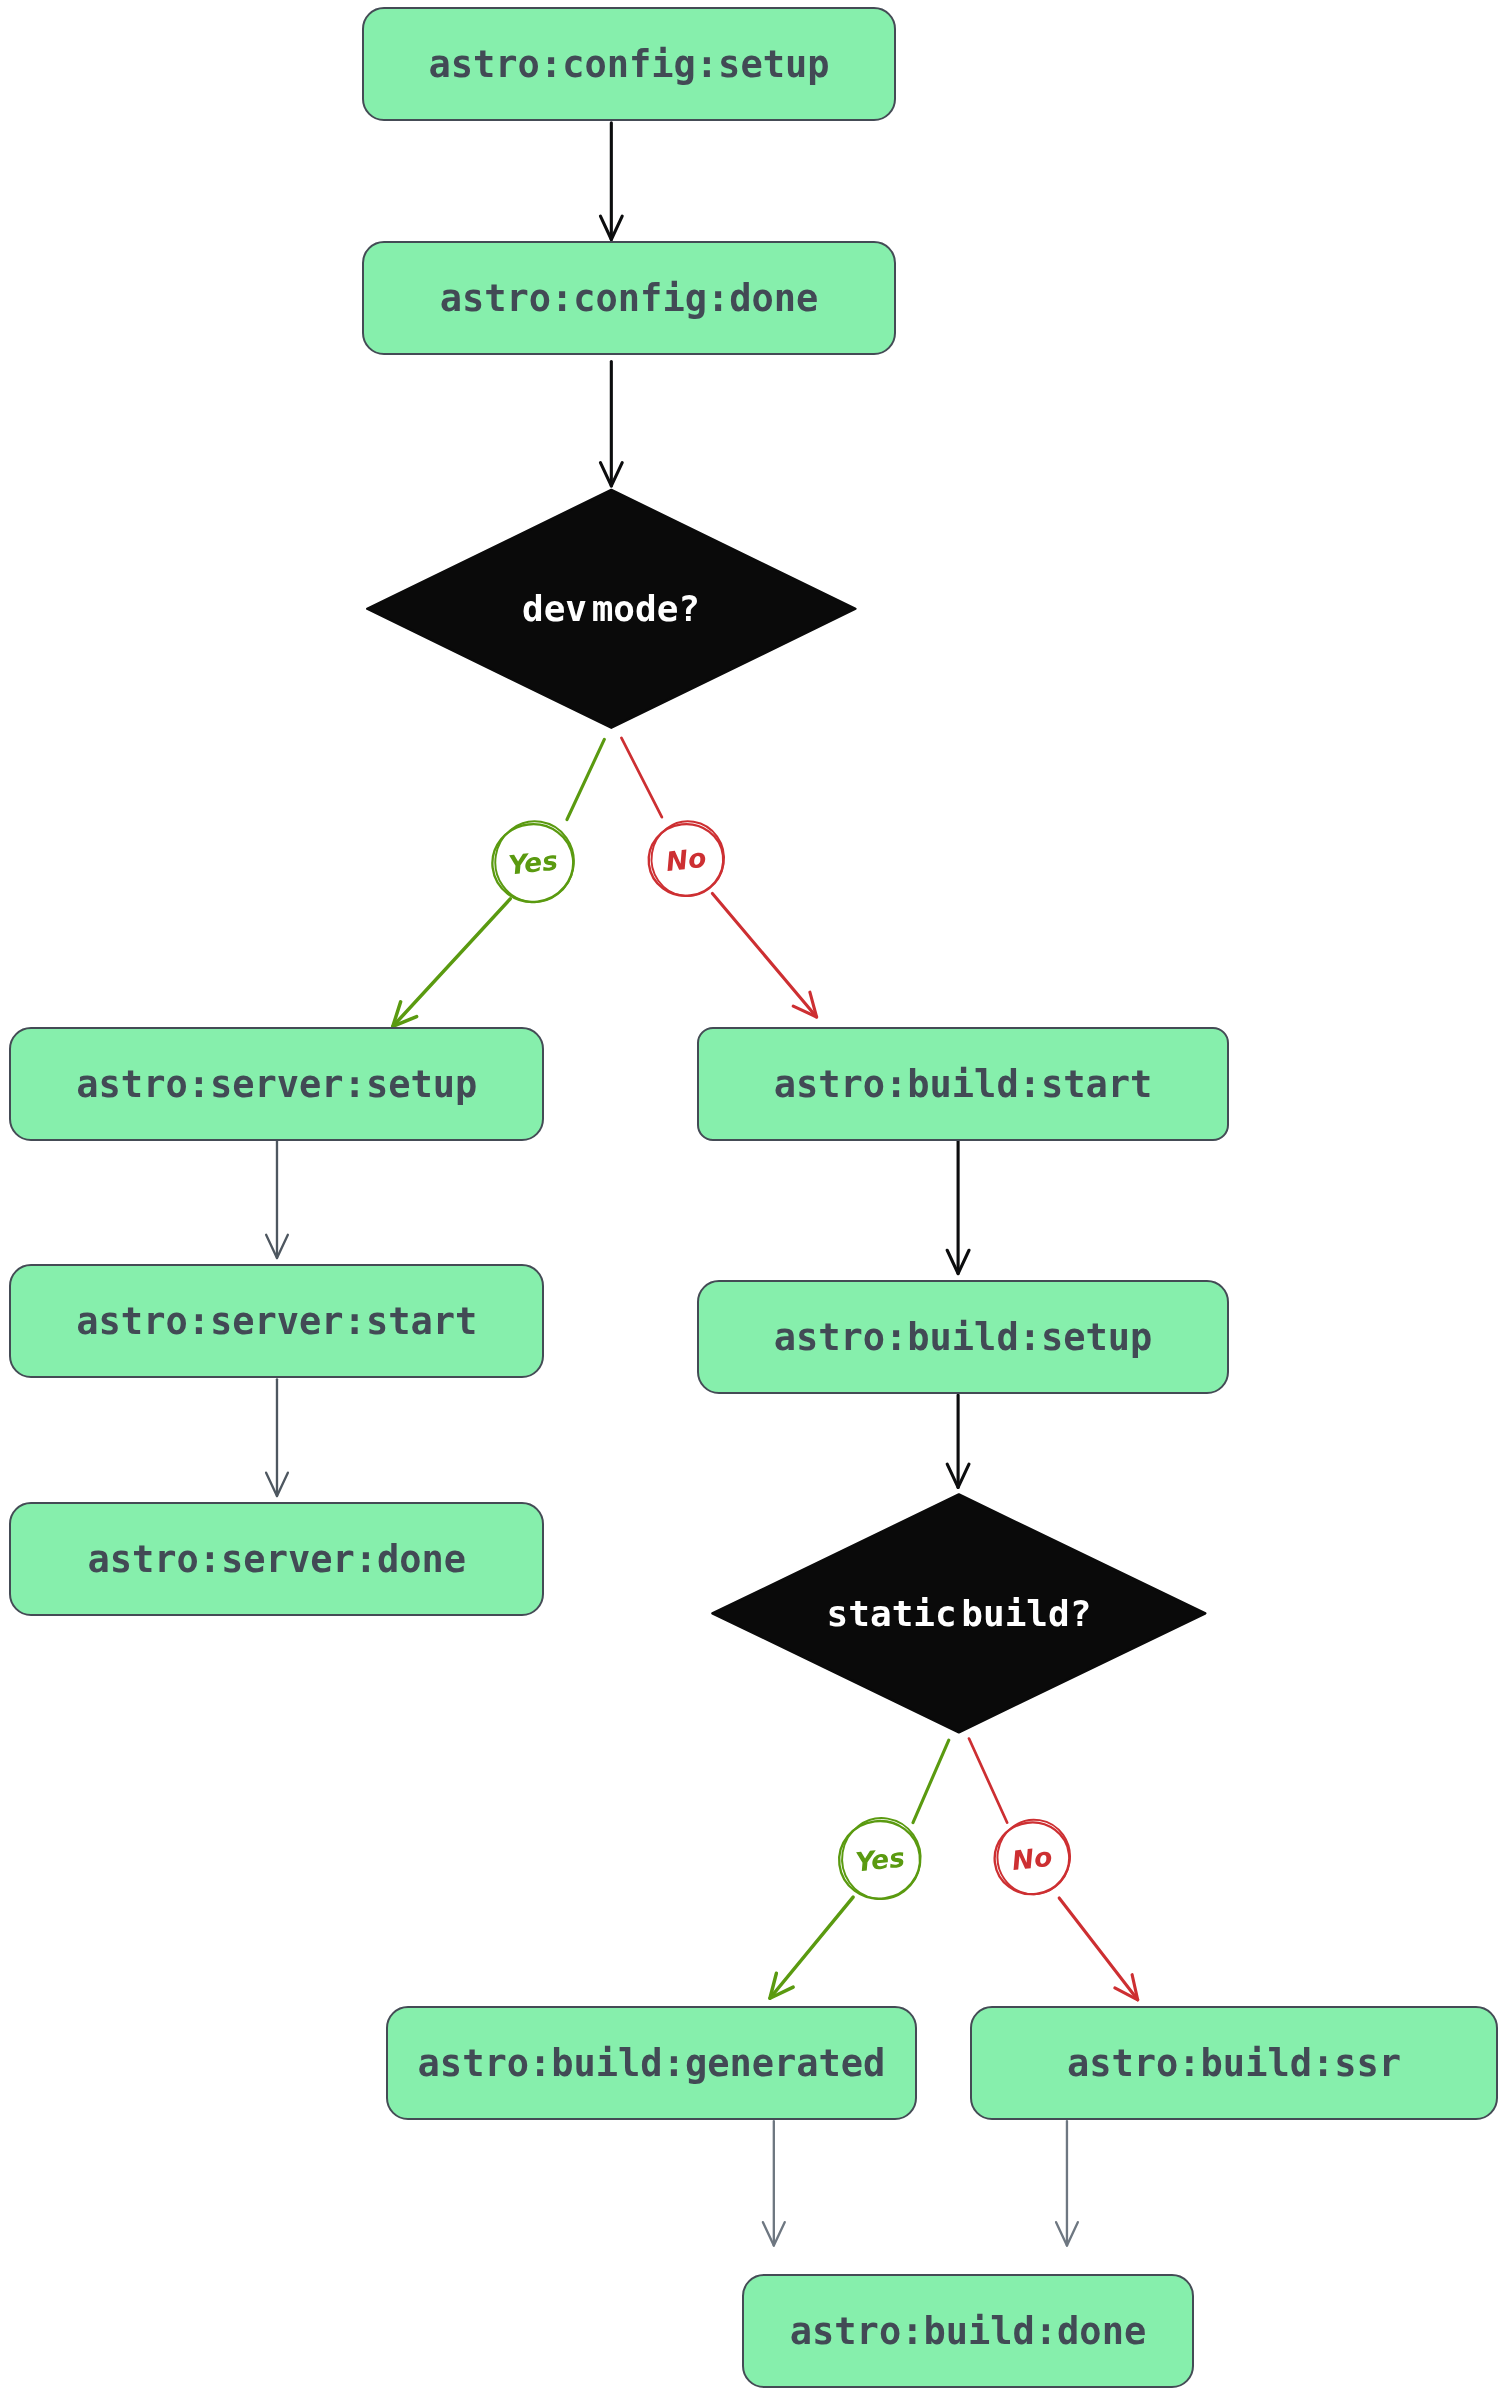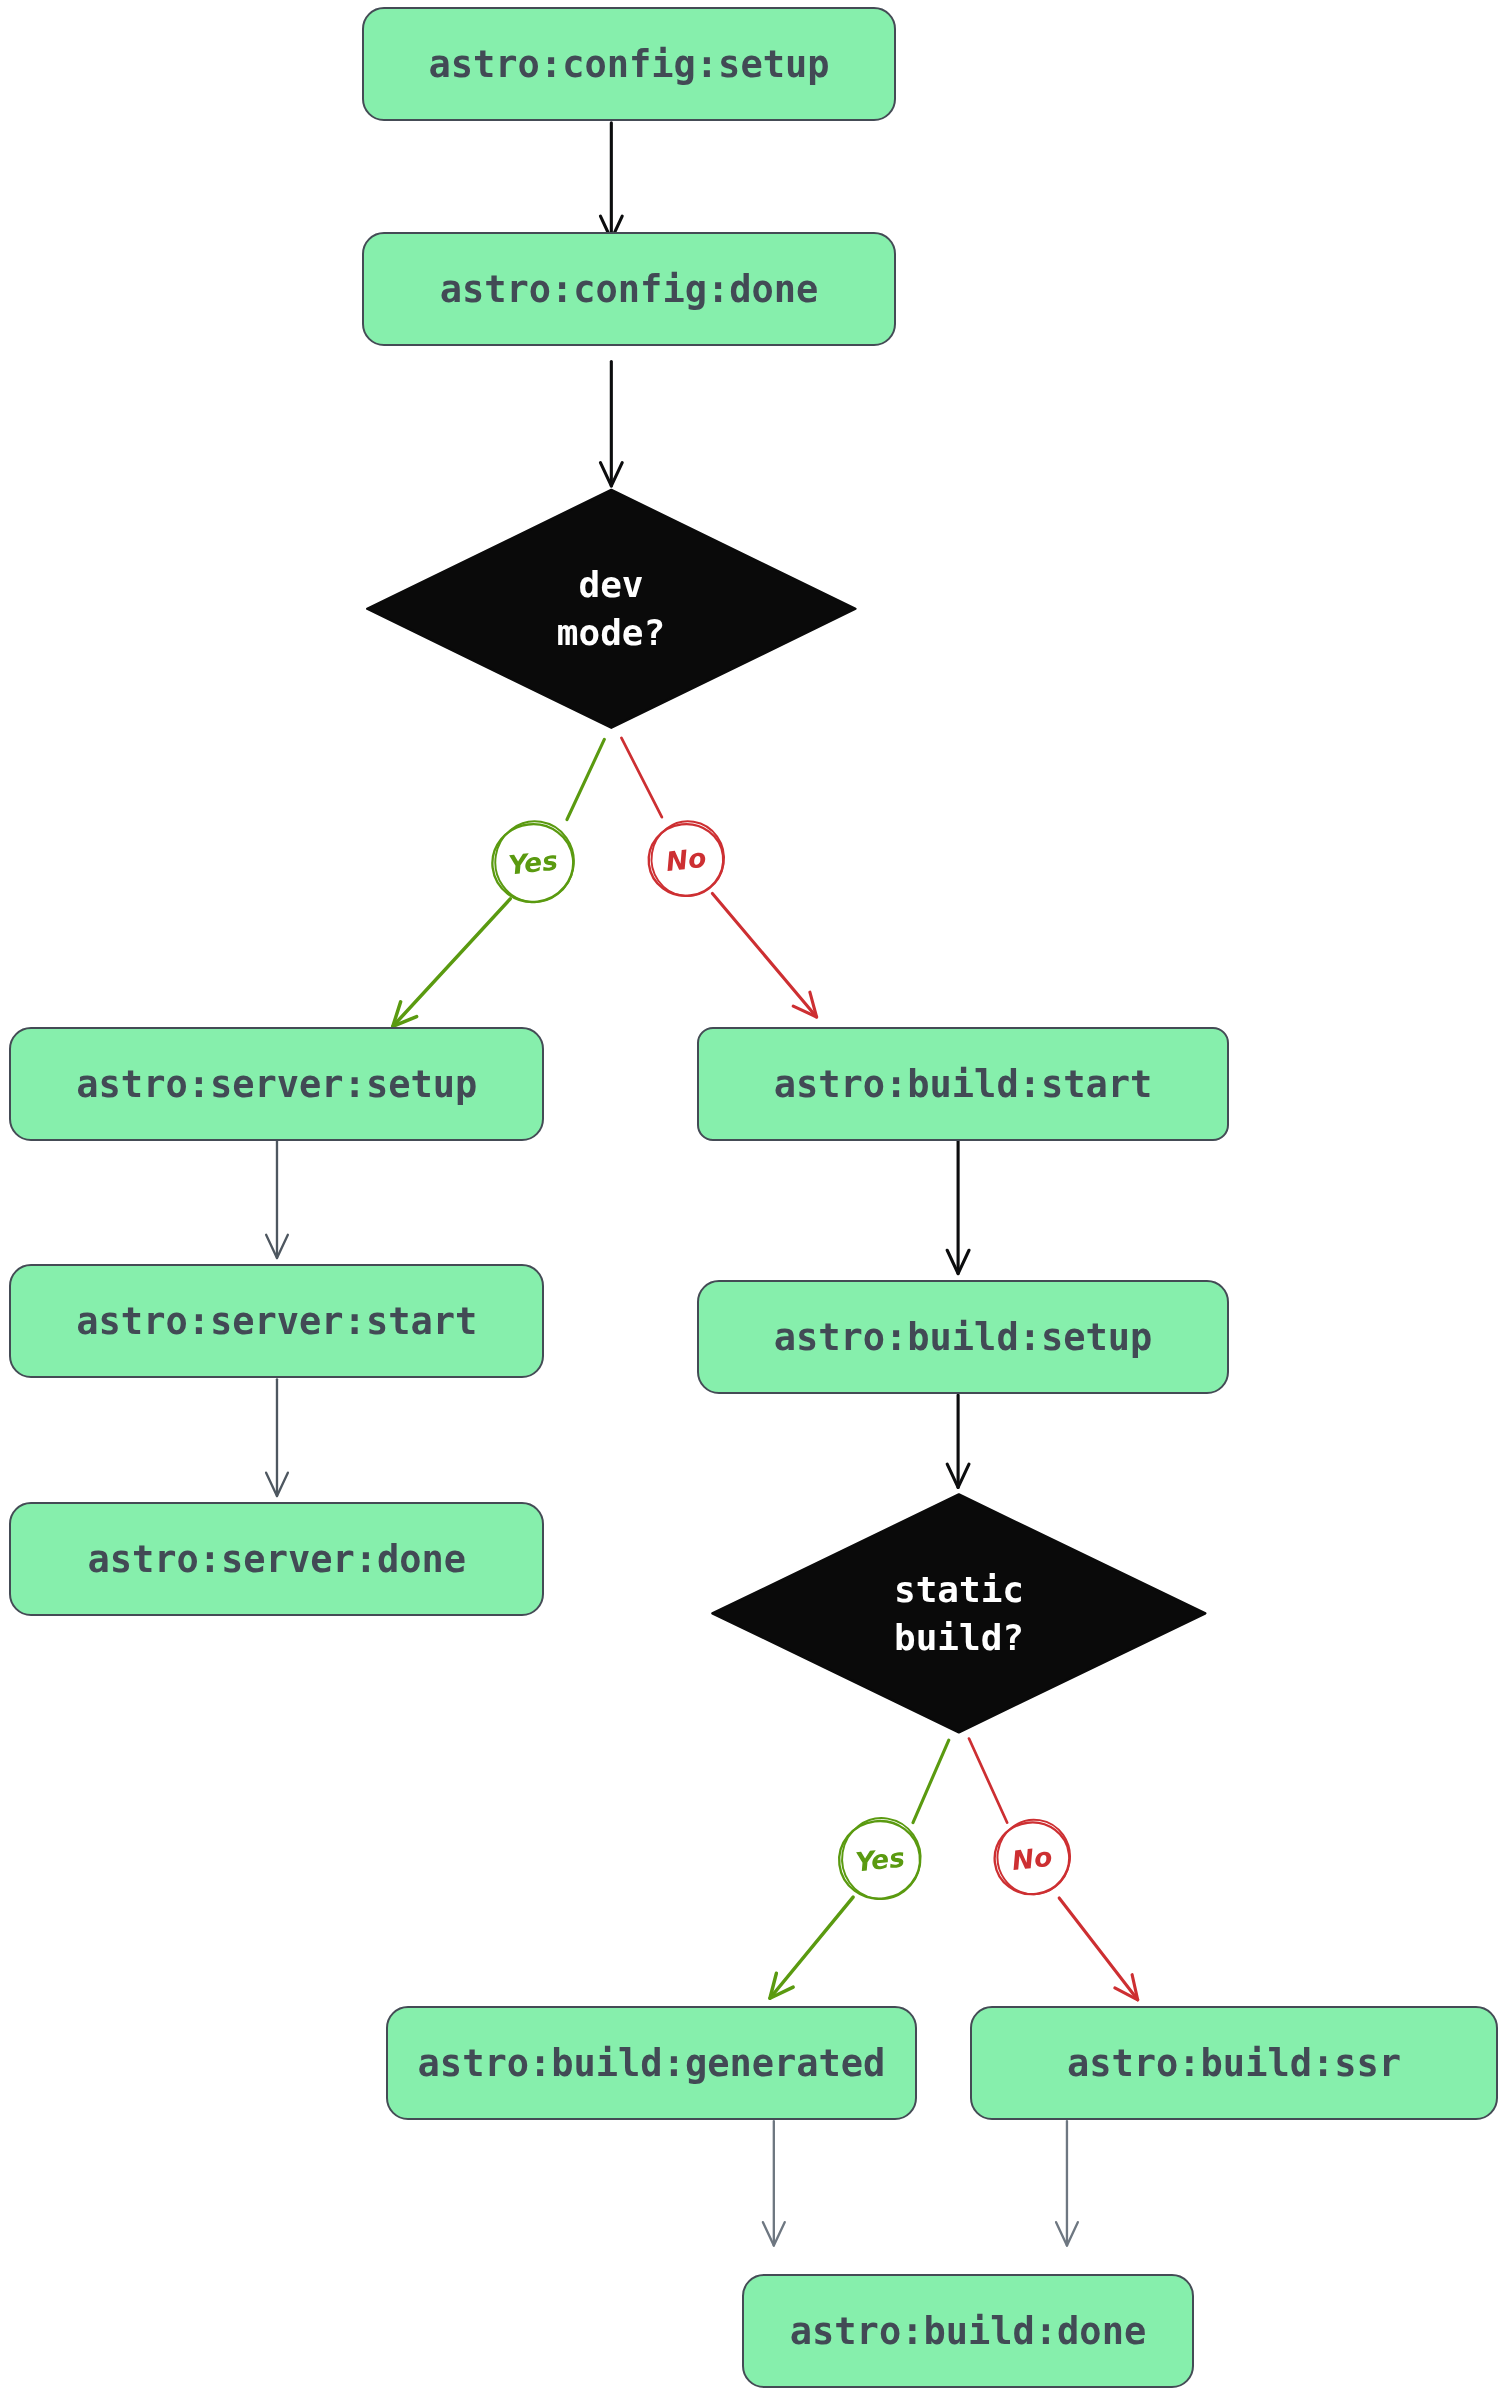--- a/index.html
+++ b/index.html
@@ -28,21 +28,20 @@
     font-weight: bold;
     font-size: 37px;
     letter-spacing: 0px;
     color: var(--ink, #424a55);
     white-space: nowrap;
   }
   .diamond-label {
     position: absolute;
     transform: translate(-50%, -50%);
     display: flex;
-    flex-direction: column;
     align-items: center;
     gap: 4.7px;
     color: var(--diamond_text, #ffffff);
     font-weight: bold;
     font-size: 36px;
     line-height: 1.2;
     text-align: center;
     white-space: nowrap;
   }
   .branch-label {
@@ -142,21 +141,21 @@
         <ellipse cx="1133" cy="2390" rx="50.44" ry="52" fill="none" stroke="#5a9a10" stroke-width="2.5" transform="rotate(9 1131 2392)"></ellipse>
       </g>
       <g>
         <ellipse cx="1327" cy="2390" rx="48" ry="46.08" fill="none" stroke="#cd2f32" stroke-width="3" transform="rotate(-7 1327 2390)"></ellipse>
         <ellipse cx="1329" cy="2388" rx="46.56" ry="48" fill="none" stroke="#cd2f32" stroke-width="2.5" transform="rotate(9 1327 2390)"></ellipse>
       </g>
     </svg>
 
   <div class="box" style="left:362px; top:7px; width:534px; height:114px;">astro:config:setup</div>
 
-  <div class="box" style="left:362px; top:232px; width:534px; height:114px;">astro:config:done</div>
+  <div class="box" style="left:362px; top:241px; width:534px; height:114px;">astro:config:done</div>
 
   <div class="box" style="left:9.3px; top:1027px; width:535px; height:114px;">astro:server:setup</div>
 
   <div class="box" style="left:9.3px; top:1264px; width:535px; height:114px;">astro:server:start</div>
 
   <div class="box" style="left:9.3px; top:1502px; width:535px; height:114px;">astro:server:done</div>
 
   <div class="box" style="left:697px; top:1027px; width:532px; height:114px;border-radius:16px;">astro:build:start</div>
 
   <div class="box" style="left:697px; top:1280px; width:532px; height:114px;">astro:build:setup</div>

